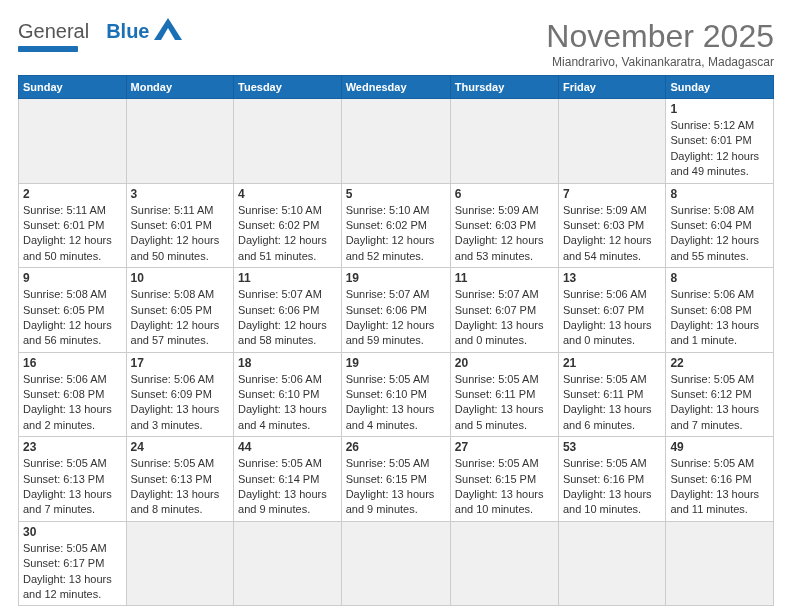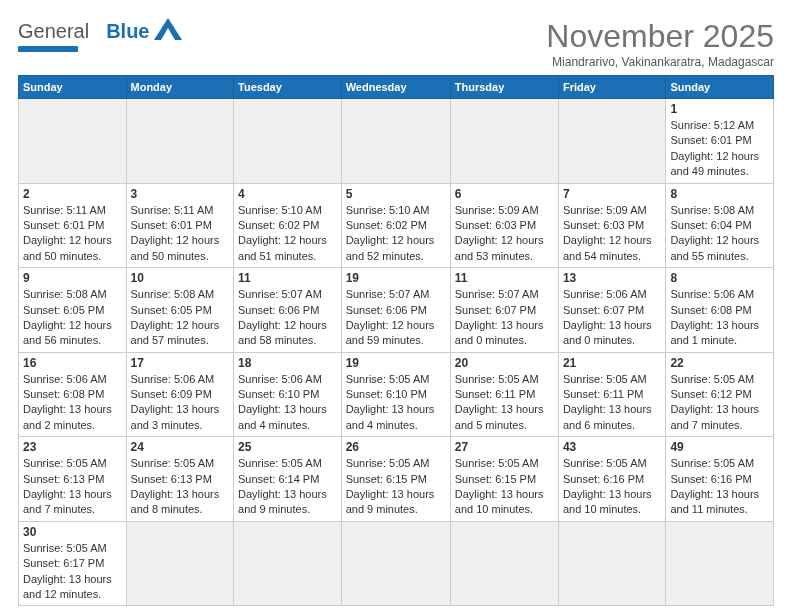--- a/index.html
+++ b/index.html
@@ -302,42 +302,42 @@
 and 7 minutes.</div>
           </td>
           <td>
             <span class="day-number">24</span>
             <div class="day-info" style="white-space: pre-line;">Sunrise: 5:05 AM
 Sunset: 6:13 PM
 Daylight: 13 hours
 and 8 minutes.</div>
           </td>
           <td>
-            <span class="day-number">25</span>
+            <span class="day-number">44</span>
             <div class="day-info" style="white-space: pre-line;">Sunrise: 5:05 AM
 Sunset: 6:14 PM
 Daylight: 13 hours
 and 9 minutes.</div>
           </td>
           <td>
             <span class="day-number">26</span>
             <div class="day-info" style="white-space: pre-line;">Sunrise: 5:05 AM
 Sunset: 6:15 PM
 Daylight: 13 hours
 and 9 minutes.</div>
           </td>
           <td>
             <span class="day-number">27</span>
             <div class="day-info" style="white-space: pre-line;">Sunrise: 5:05 AM
 Sunset: 6:15 PM
 Daylight: 13 hours
 and 10 minutes.</div>
           </td>
           <td>
-            <span class="day-number">43</span>
+            <span class="day-number">53</span>
             <div class="day-info" style="white-space: pre-line;">Sunrise: 5:05 AM
 Sunset: 6:16 PM
 Daylight: 13 hours
 and 10 minutes.</div>
           </td>
           <td>
             <span class="day-number">49</span>
             <div class="day-info" style="white-space: pre-line;">Sunrise: 5:05 AM
 Sunset: 6:16 PM
 Daylight: 13 hours

